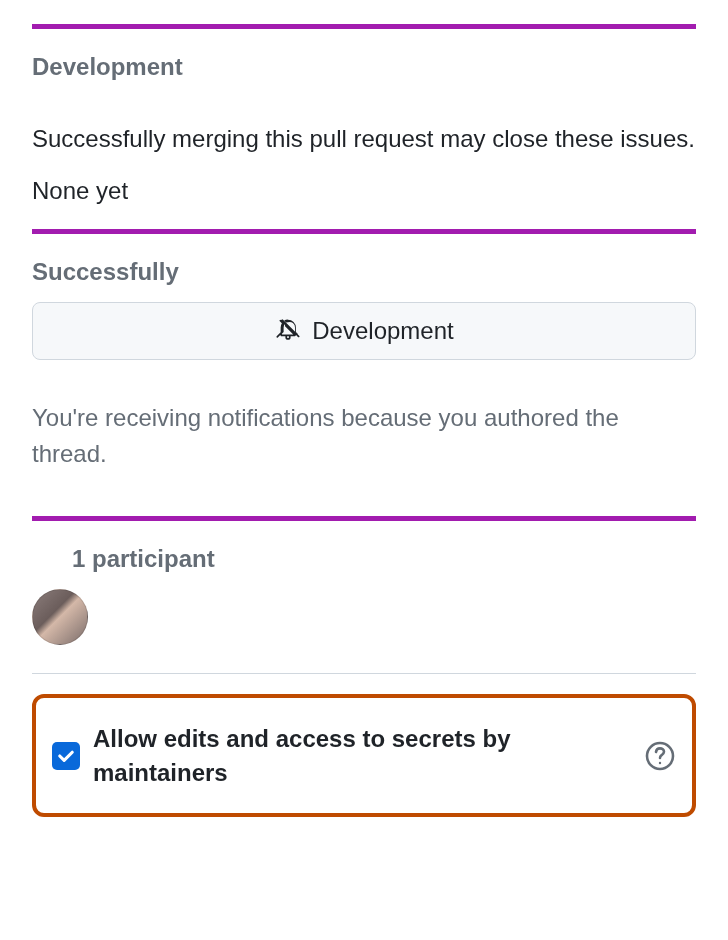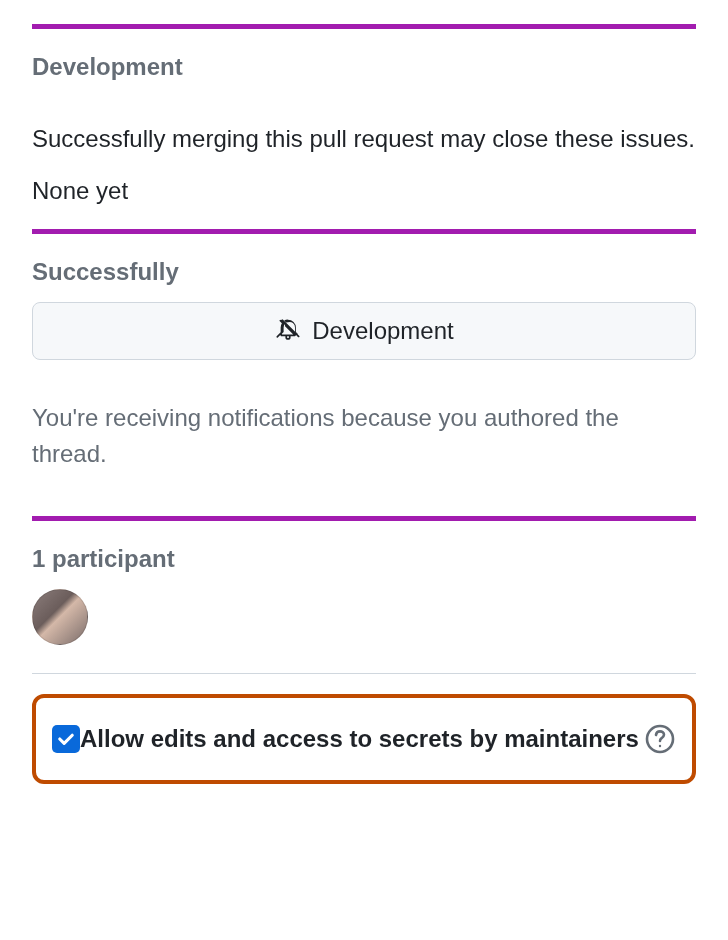--- a/index.html
+++ b/index.html
@@ -68,36 +68,37 @@
     }
     .bell-icon {
       width: 28px;
       height: 28px;
     }
     .participants-text {
       font-size: 24px;
       font-weight: 600;
       color: #656d76;
       margin-bottom: 16px;
+      margin-left: 40px;
     }
     .avatar {
       width: 56px;
       height: 56px;
       border-radius: 50%;
       border: 1px solid rgba(0,0,0,0.1);
       background: linear-gradient(135deg, #8b7d7b 0%, #6b5d5b 40%, #d4b8a8 50%, #7a6c6a 100%);
       display: inline-block;
     }
     .highlighted-section {
       border: 4px solid #bf4b00;
       border-radius: 12px;
       padding: 24px 16px;
       display: flex;
       align-items: center;
-      gap: 0;
+      gap: 13px;
       margin-top: 8px;
     }
     .checkbox-container {
       flex-shrink: 0;
     }
     .checkbox {
       width: 28px;
       height: 28px;
       background: #0969da;
       border-radius: 5px;

